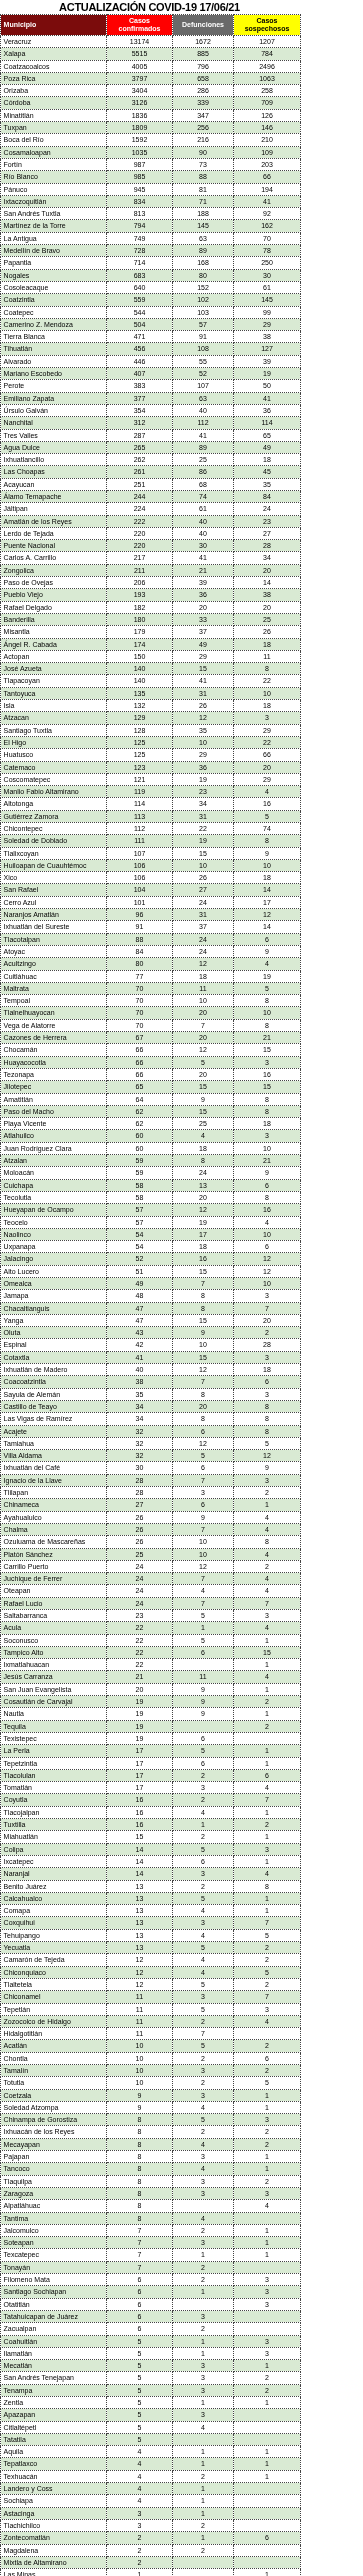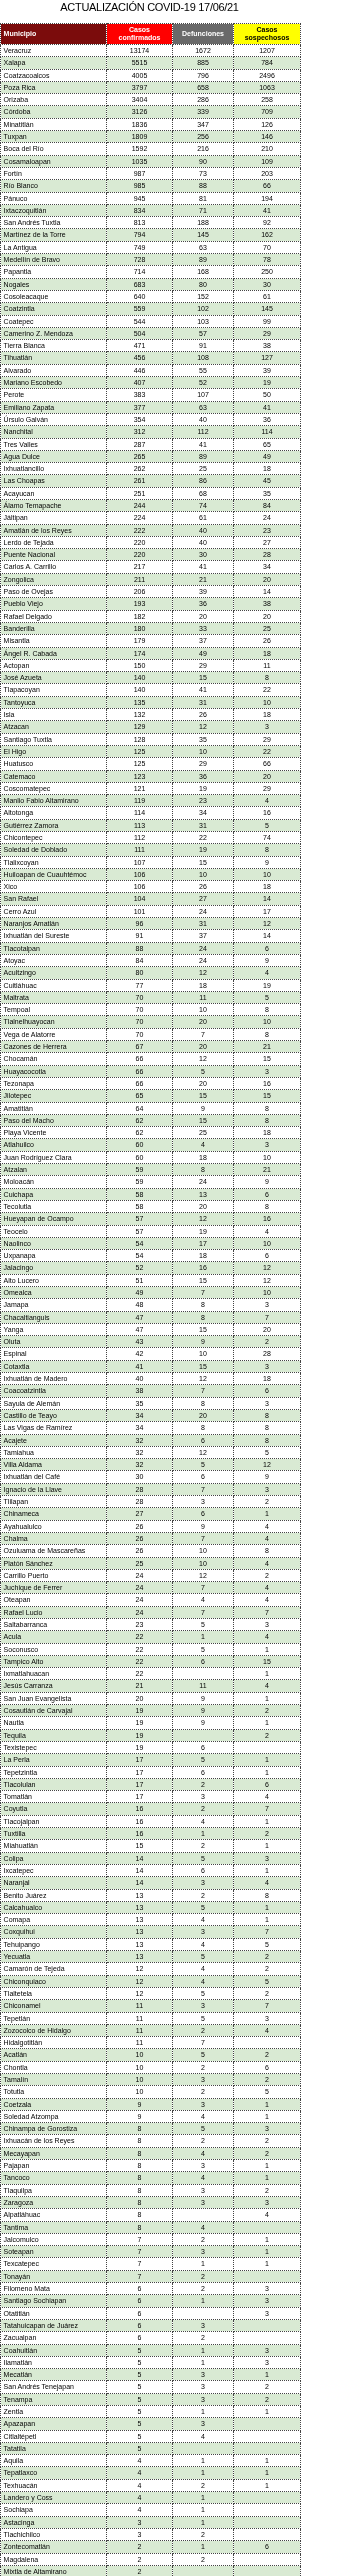--- a/index.html
+++ b/index.html
@@ -6,23 +6,23 @@
   body {
     width: 364px;
     font-family: "Liberation Sans", "DejaVu Sans", sans-serif;
     color: #000;
   }
   .page { width: 364px; }
   .title {
     width: 299px;
     text-align: center;
     font-size: 11px;
-    font-weight: normal;
+    font-weight: bold;
     letter-spacing: -0.3px;
-    padding: 1px 0 10px 0;
+    padding: 1px 0 1px 0;
     white-space: nowrap;
   }
   table {
     border-collapse: collapse;
     table-layout: fixed;
     width: 364px;
   }
   col.c-mun  { width: 106px; }
   col.c-conf { width: 66px; }
   col.c-def  { width: 61px; }

